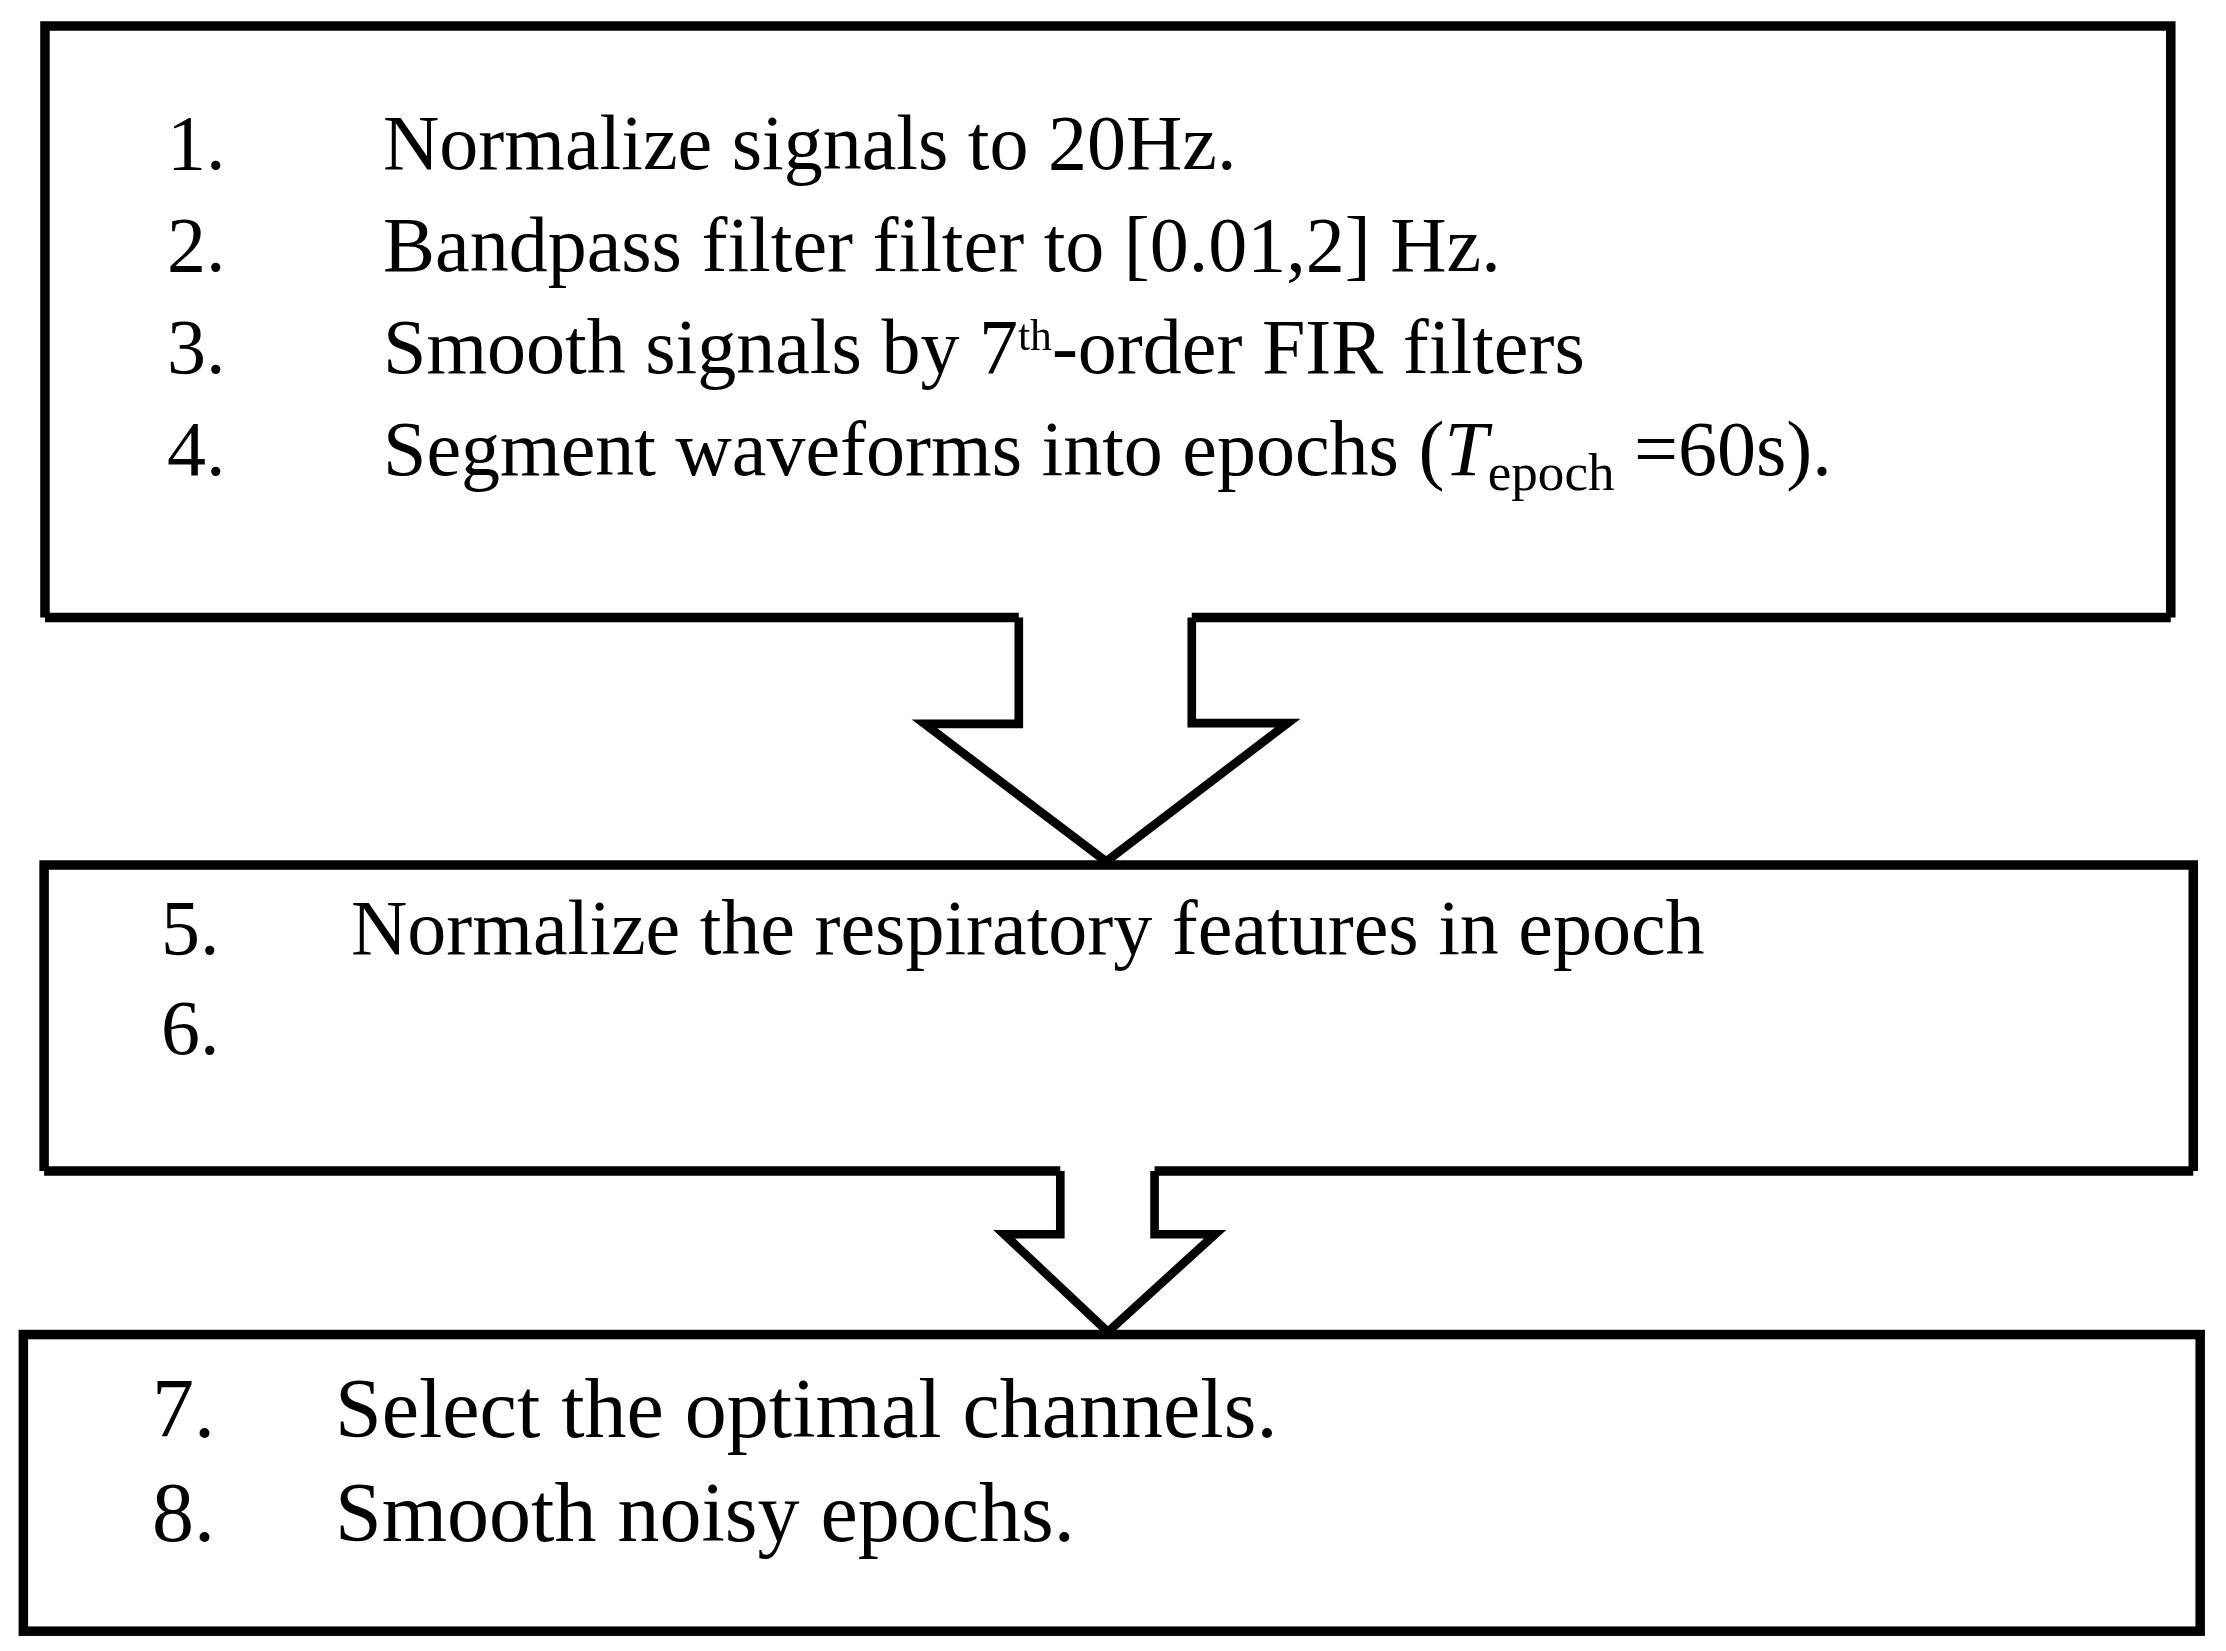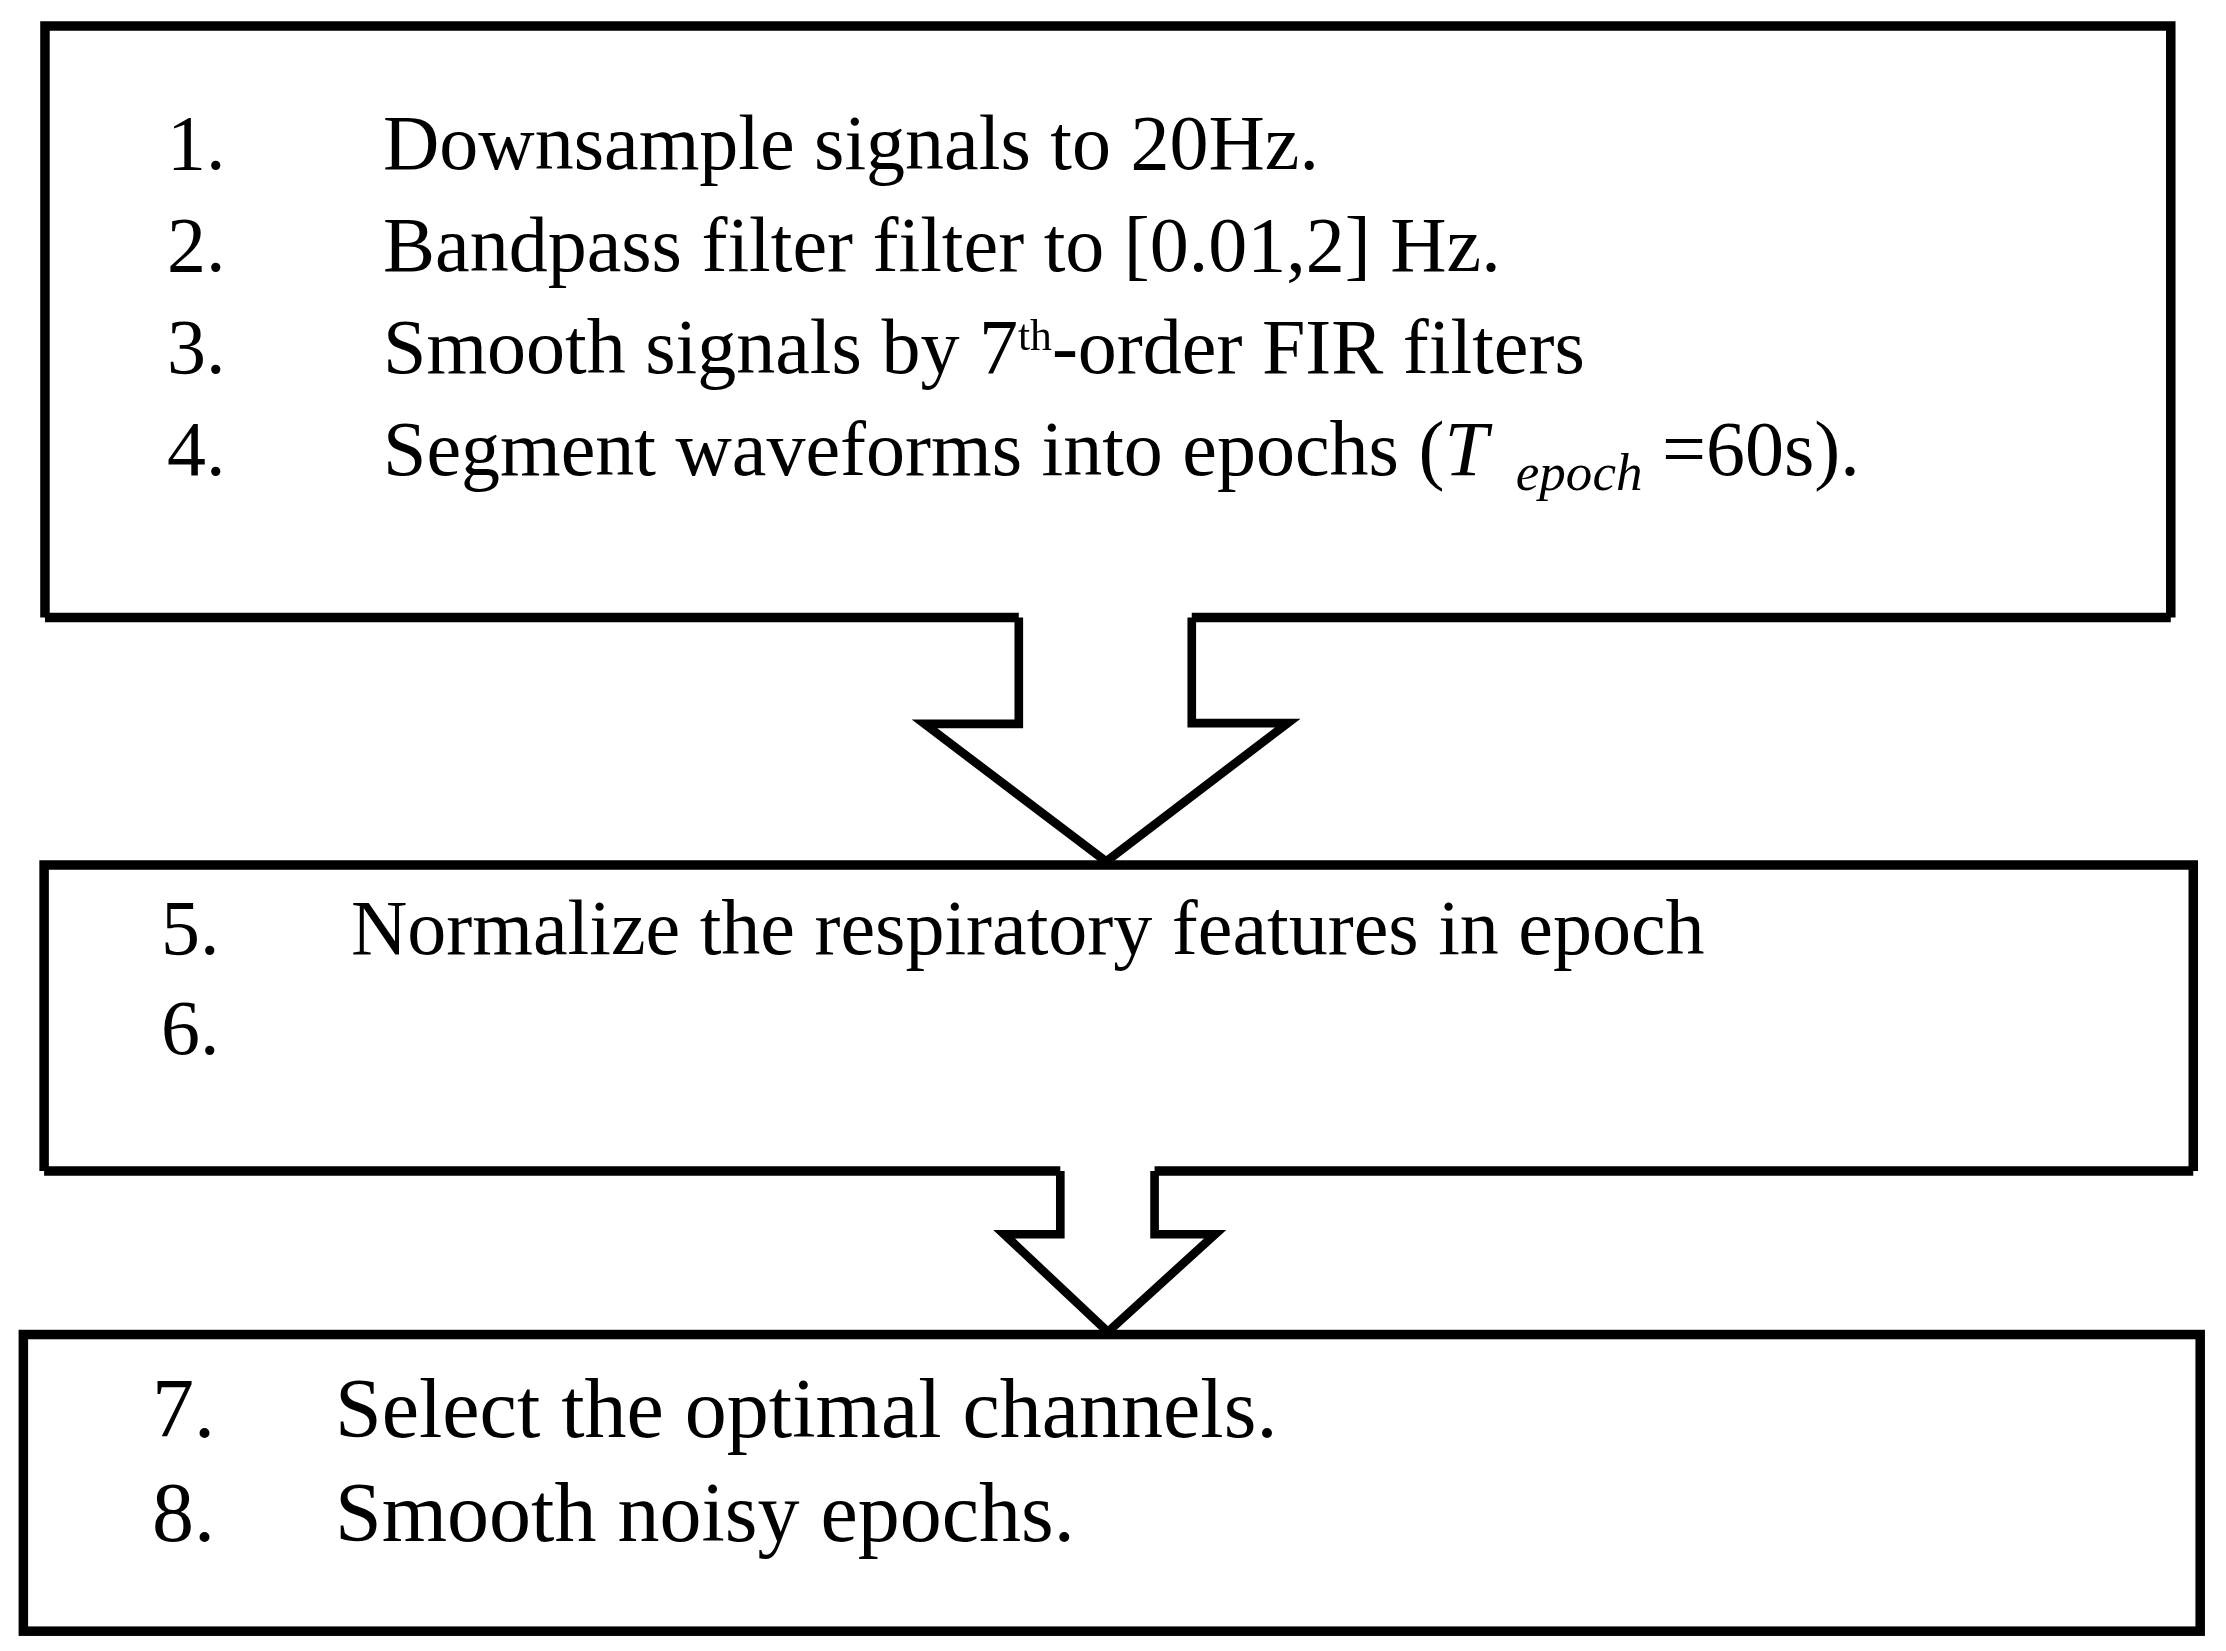--- a/index.html
+++ b/index.html
@@ -22,21 +22,21 @@
     white-space:pre;
     line-height:1;
   }
   .b1{font-size:78px;left:167px;}
   .b1 .num{display:inline-block;width:216px;}
   .b2{font-size:78px;left:161px;}
   .b2 .num{display:inline-block;width:190px;}
   .b3{font-size:84px;left:152px;}
   .b3 .num{display:inline-block;width:183px;}
   .sup{font-size:56%;vertical-align:0.52em;}
-  .sub{font-size:68%;vertical-align:-0.28em;font-style:italic;margin-left:28px;}
+  .sub{font-size:68%;vertical-align:-0.28em;}
   .ital{font-style:italic;}
 </style>
 </head>
 <body>
 
 <div class="canvas">
 
   <svg class="lines" viewBox="0 0 2575 1910">
 
     <path class="box-border" d="M52,714 V30 H2510 V714"></path>
@@ -50,21 +50,21 @@
     <path class="box-border" d="M51,1354 H1226"></path>
     <path class="box-border" d="M1335,1354 H2536"></path>
 
     <path class="arrow-outline" d="M1226,1354 V1427 H1161 L1281,1540 L1405,1427 H1335 V1354"></path>
 
     <rect class="box-border" x="27" y="1543" width="2517" height="343"></rect>
   </svg>
 
   <div class="line b1" style="top:104px;">
     <span class="num">1.</span>
-    <span class="txt">Downsample signals to 20Hz.</span>
+    <span class="txt">Normalize signals to 20Hz.</span>
   </div>
   <div class="line b1" style="top:206px;">
     <span class="num">2.</span>
     <span class="txt">Bandpass filter filter to [0.01,2] Hz.</span>
   </div>
   <div class="line b1" style="top:308px;">
     <span class="num">3.</span>
     <span class="txt"><span>Smooth signals by 7</span><span class="sup">th</span><span>-order FIR filters</span></span>
   </div>
   <div class="line b1" style="top:410px;">

